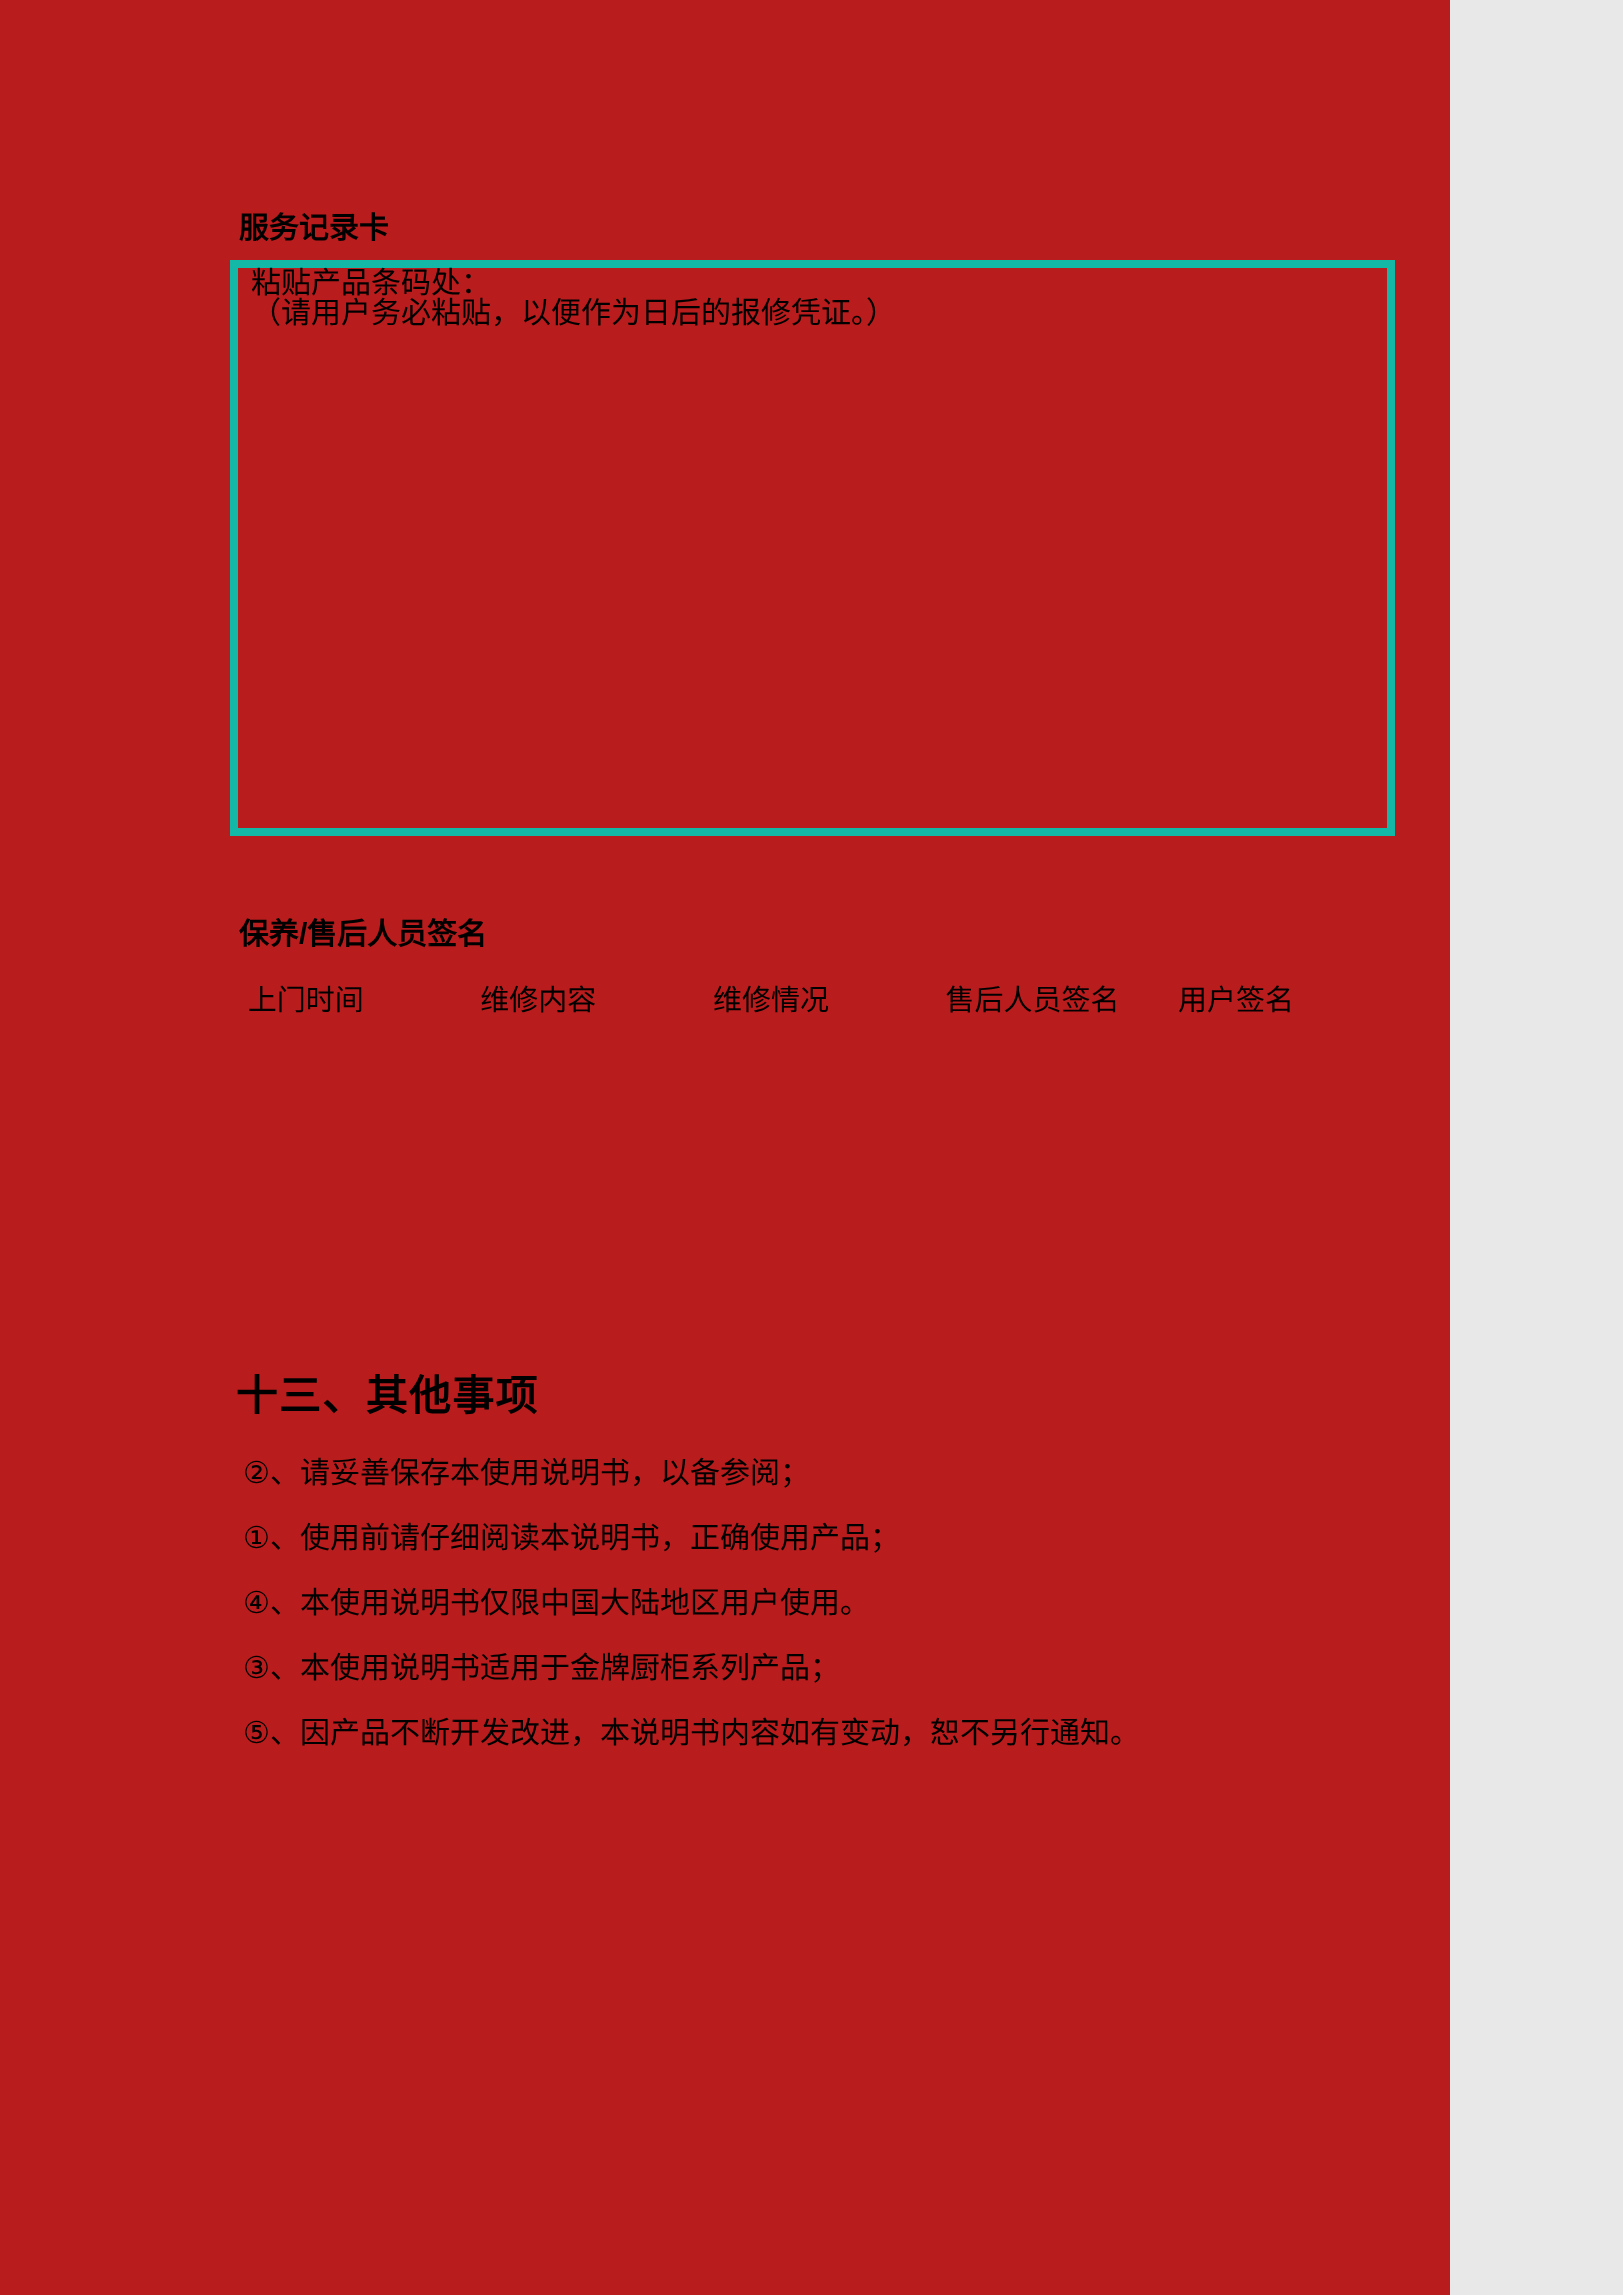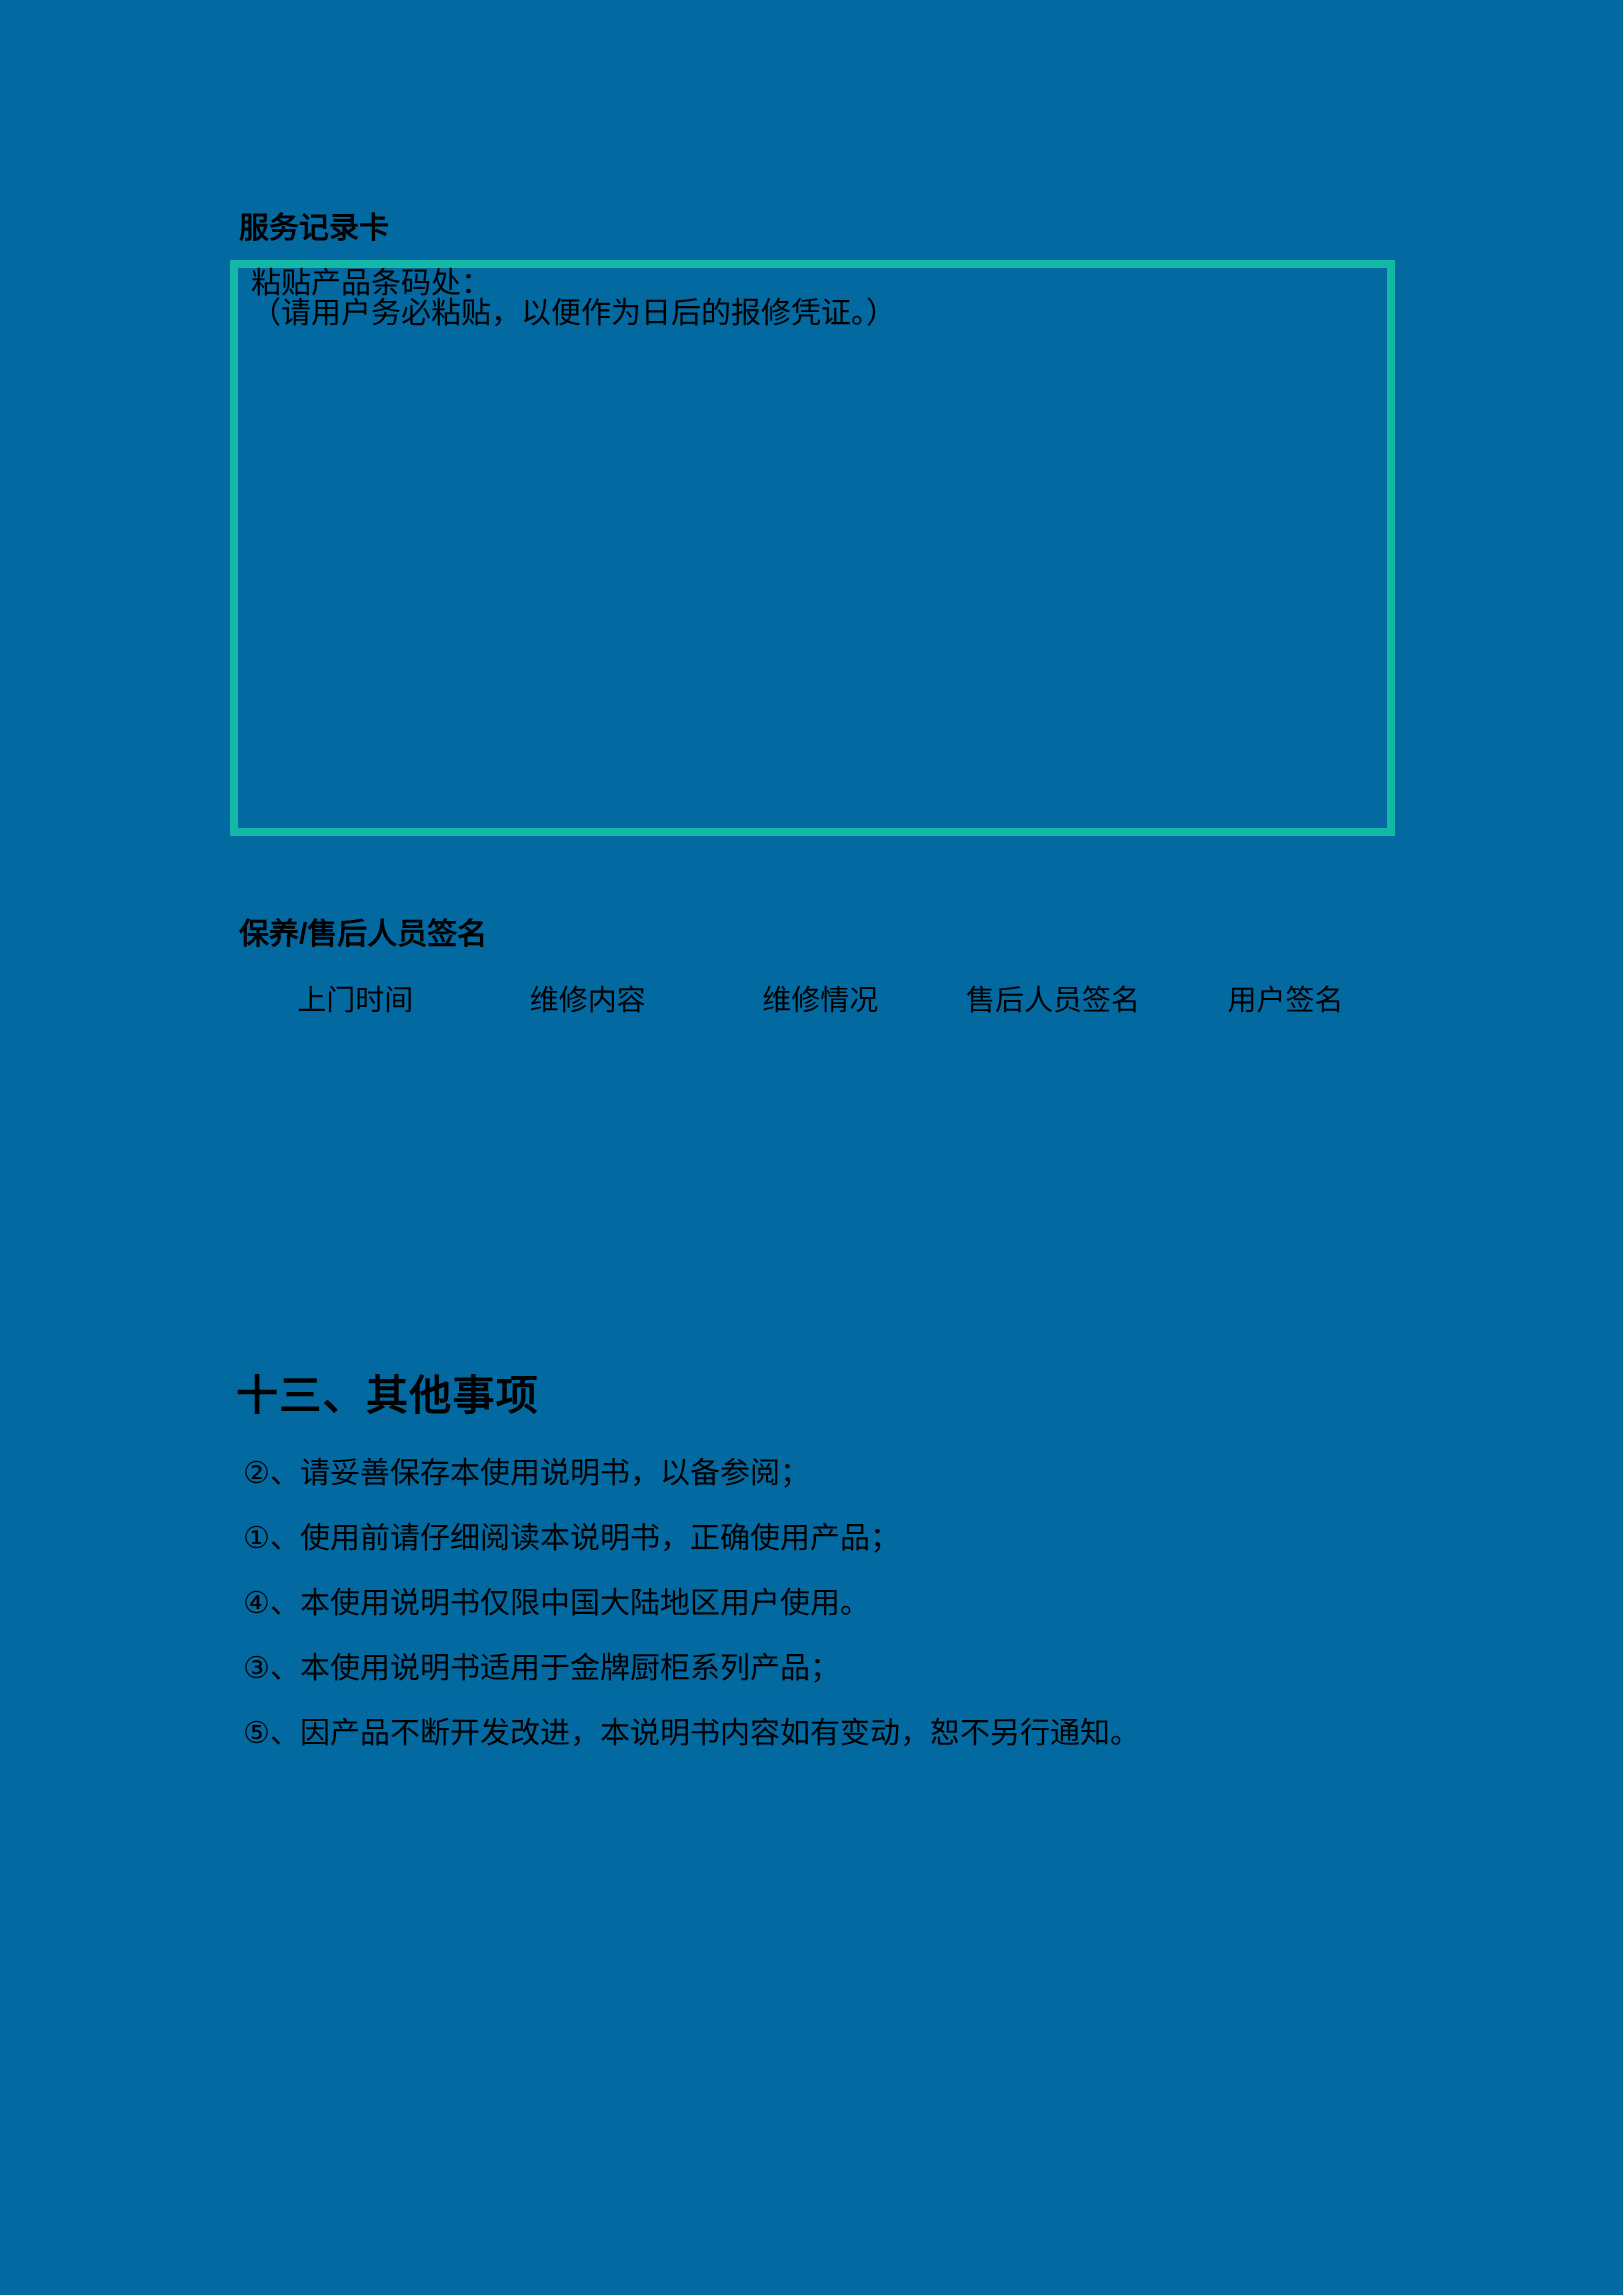--- a/index.html
+++ b/index.html
@@ -1,20 +1,20 @@
 <!DOCTYPE html>
 <html lang="zh-CN" style="font-size:10.5px"><head>
 <meta charset="utf-8">
 <style>
   html,body{margin:0;padding:0;background:#e8e8e8;}
   .page{
     position:relative;
-    width:1623px;
+    width:1450px;
     height:2295px;
-    background:#0369a1;
+    background:#b91c1c;
     font-family:"Liberation Sans","DejaVu Sans",sans-serif;
     color:#000000;
     overflow:hidden;
   }
   .sec-title{
     position:absolute;
     left:239px;
     margin:0;
     font-size:30px;
     font-weight:bold;
@@ -44,24 +44,24 @@
   .record-table{
     position:absolute;
     left:230px;
     top:965px;
     width:1165px;
     border-collapse:collapse;
     table-layout:fixed;
   }
   .record-table th,
   .record-table td{
-    border:2px solid #0369a1;
+    border:2px solid #b91c1c;
     font-size:29px;
     font-weight:normal;
-    text-align:center;
+    text-align:left;
     vertical-align:middle;
     padding:0 0 0 15.7px;
     white-space:nowrap;
     overflow:hidden;
   }
   .record-table th{height:60px;}
   .record-table td{height:61px;}
   .big-title{
     position:absolute;
     left:236px;

